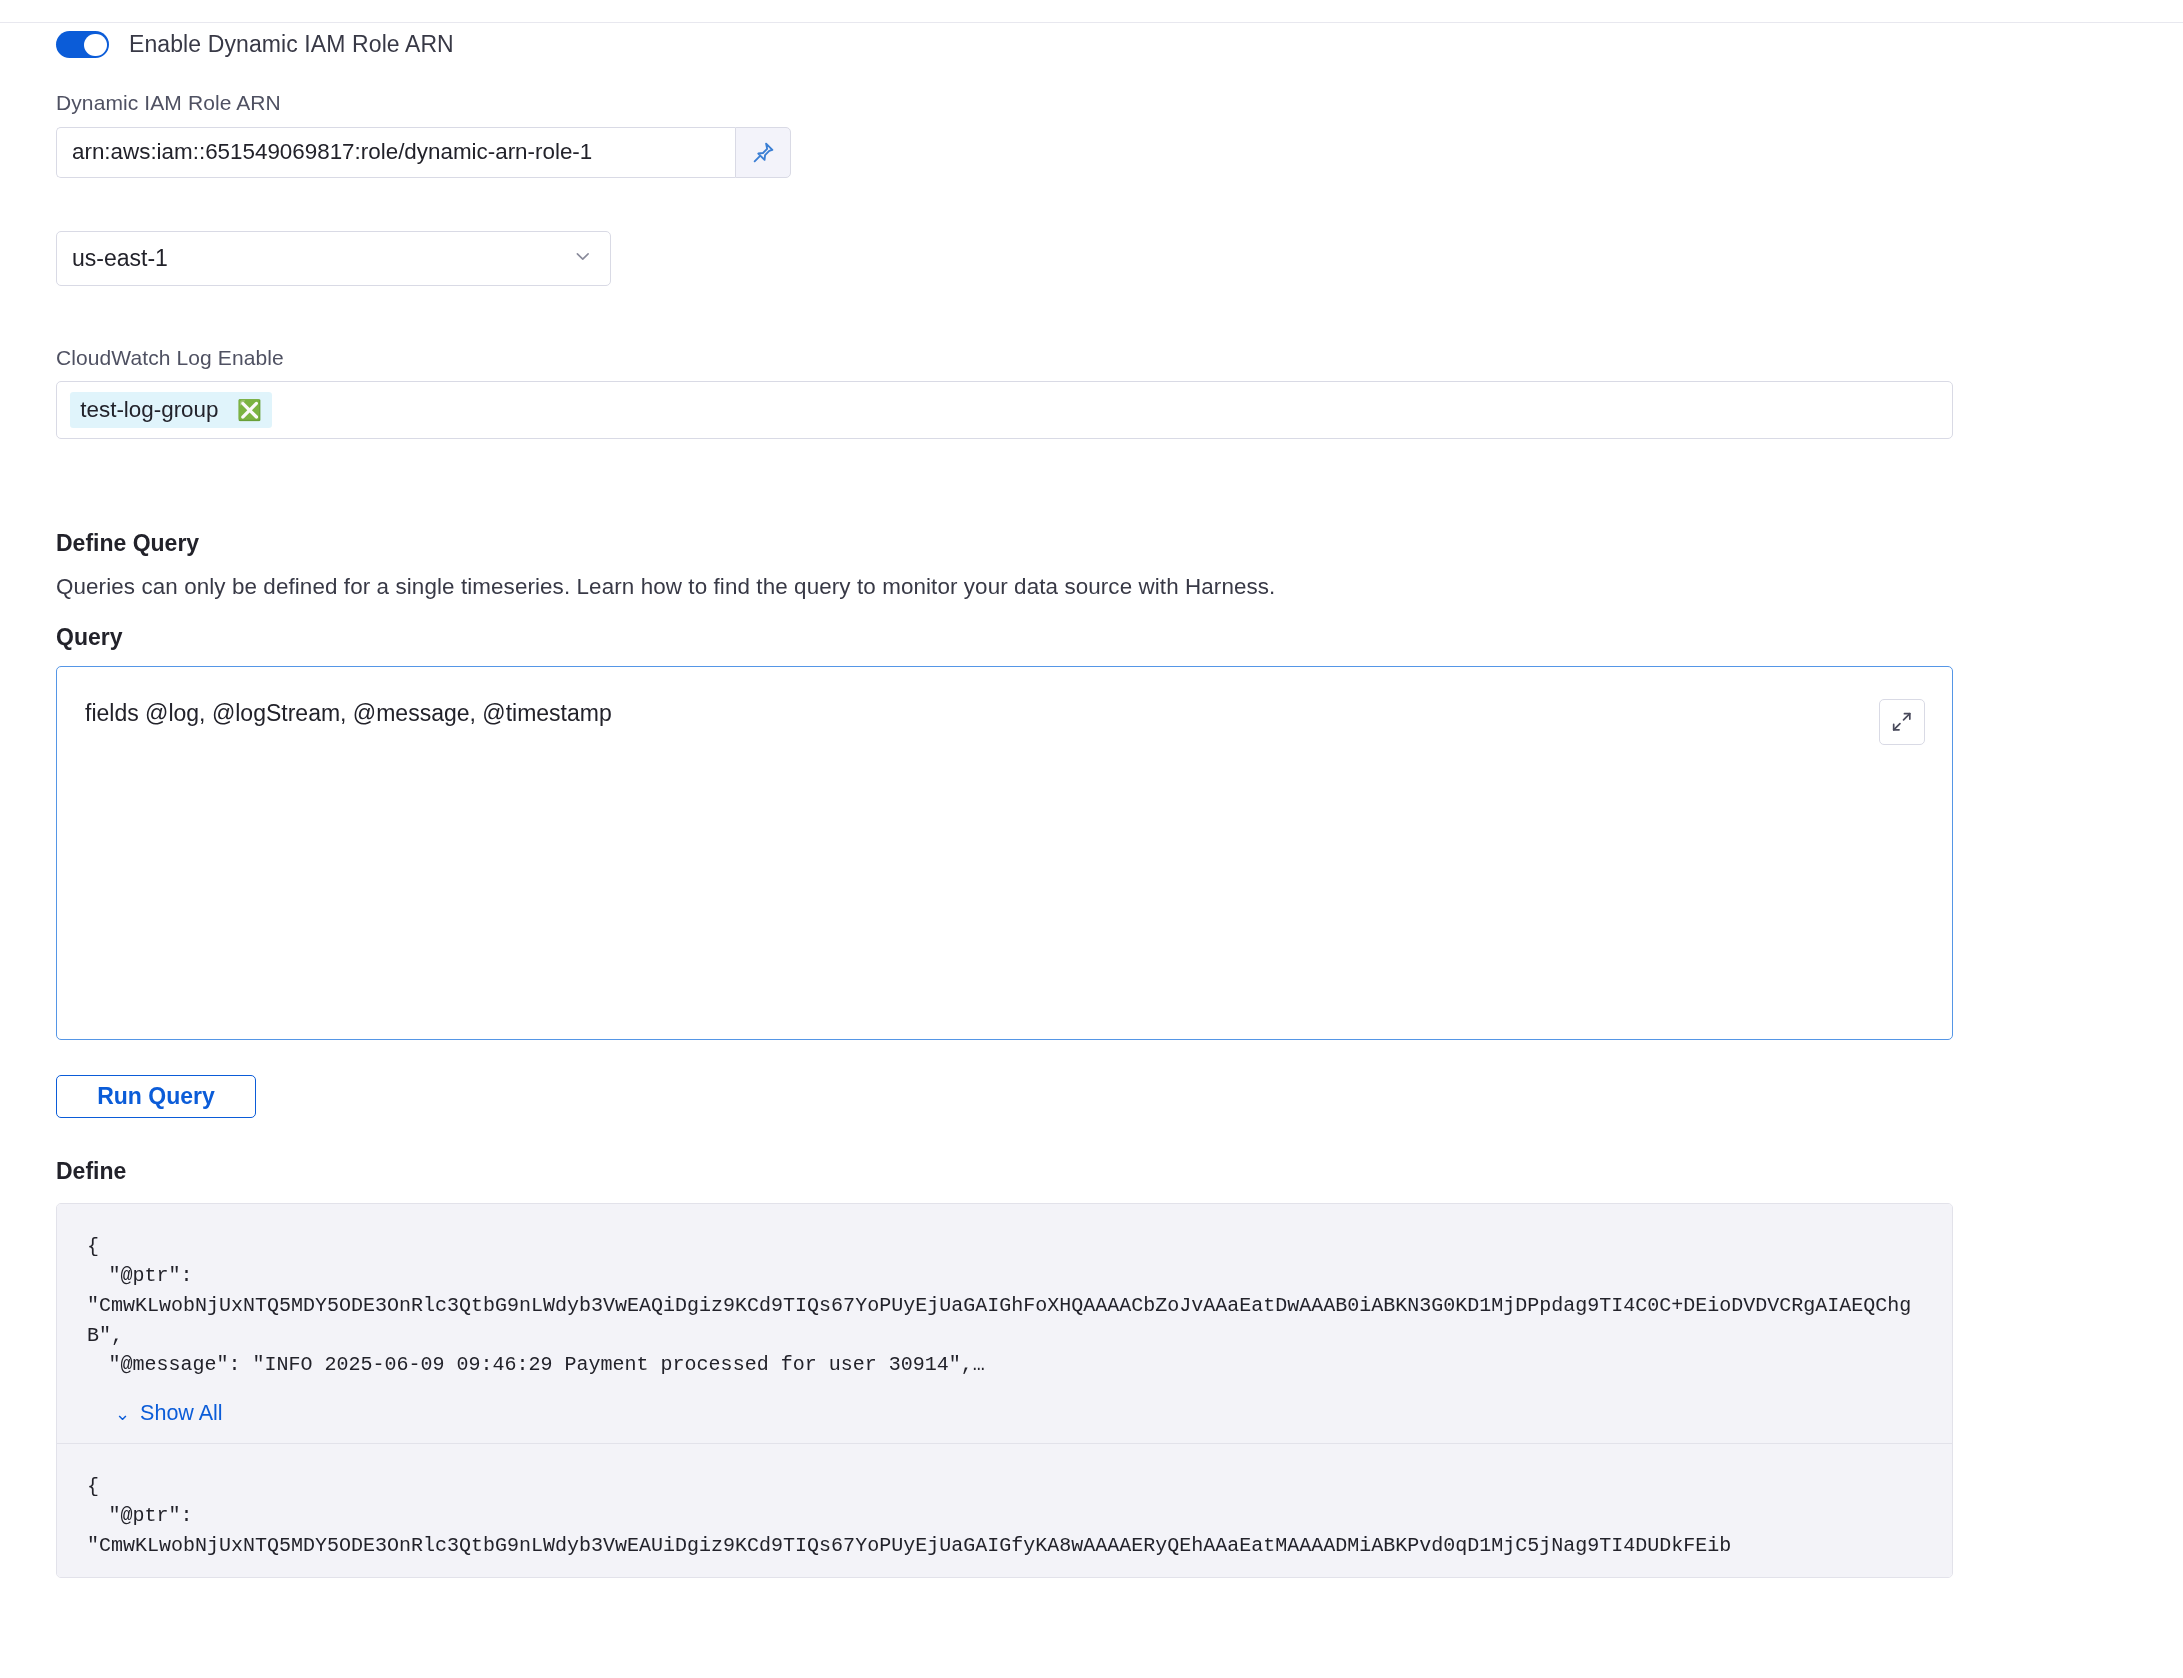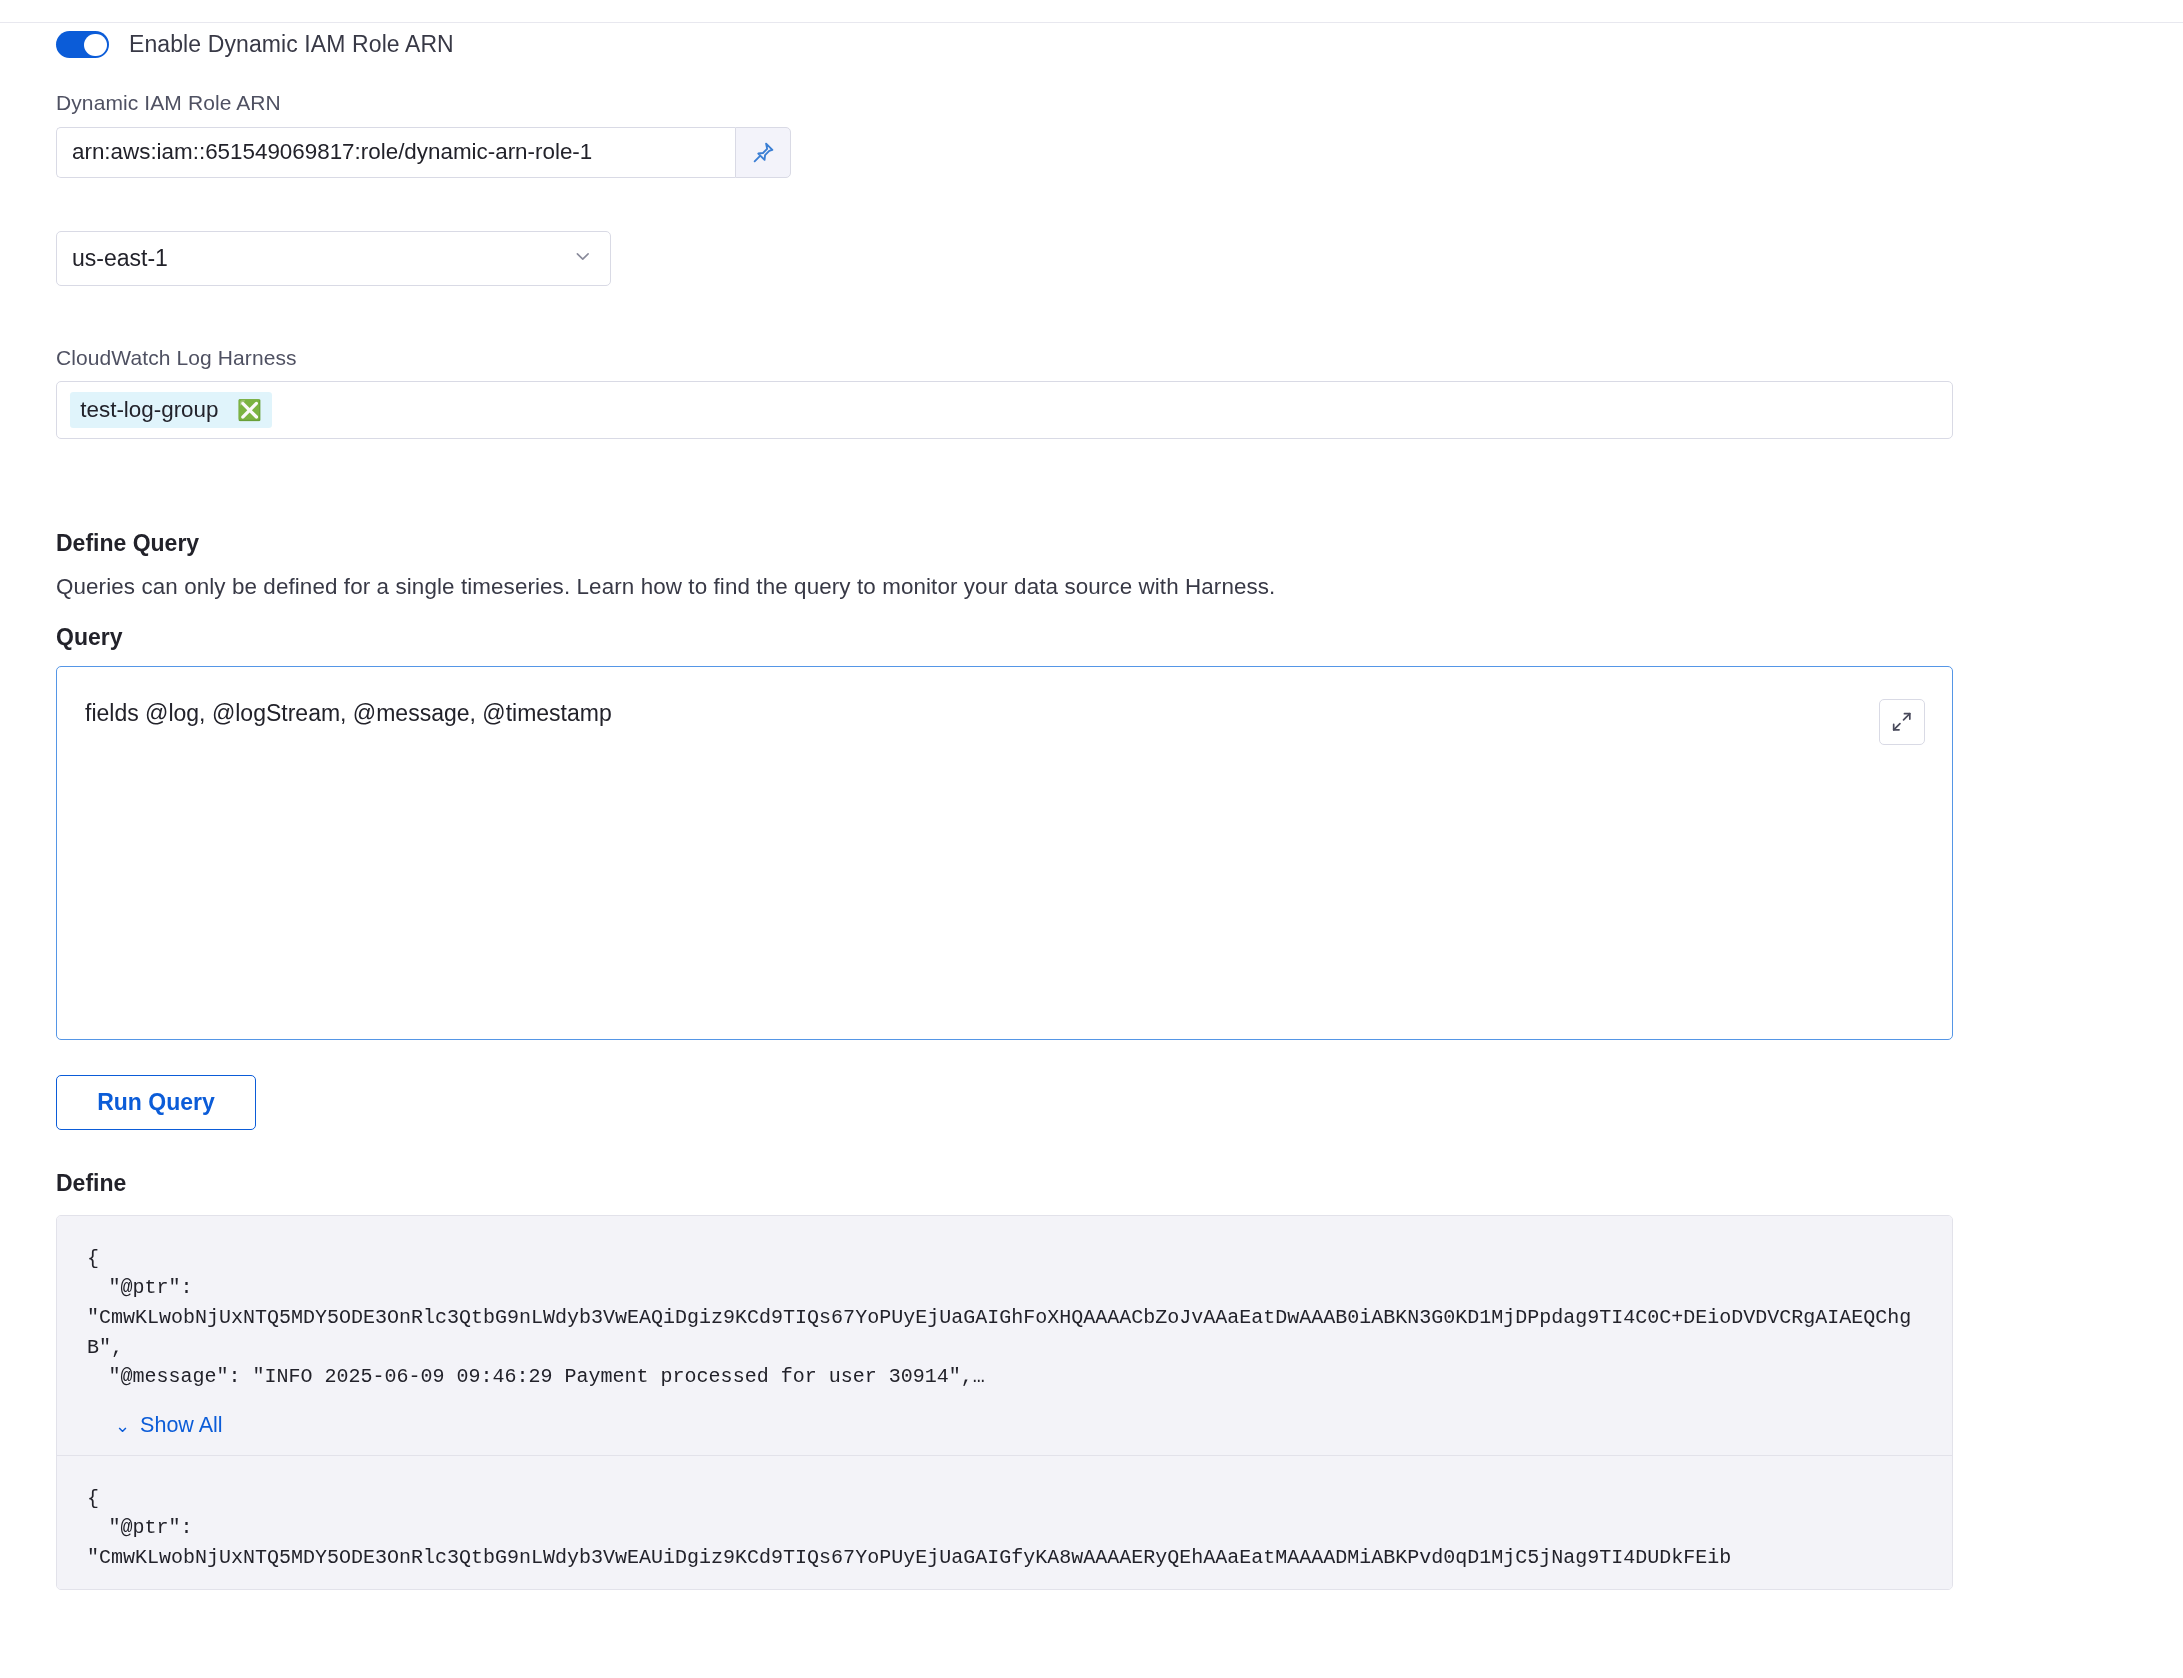--- a/index.html
+++ b/index.html
@@ -214,21 +214,21 @@
     border: 0.8px solid #d9dae5;
     border-radius: 5px;
     background: #ffffff;
     display: flex;
     align-items: center;
     justify-content: center;
     cursor: pointer;
   }
   .run-btn {
     width: 200px;
-    height: 55px;
+    height: 43px;
     border: 0.8px solid #0b5cd8;
     border-radius: 5px;
     background: #ffffff;
     color: #0b5cd8;
     font-size: 23px;
     font-weight: bold;
     font-family: "Liberation Sans", sans-serif;
     cursor: pointer;
     margin-bottom: 40px;
   }
@@ -308,21 +308,21 @@
         <span>us-east-1</span>
       </div>
       <span class="chev">
         <svg width="21.5" height="21.5" viewBox="0 0 24 24" fill="none" stroke="#8a8b9b" stroke-width="1.8" stroke-linecap="round" stroke-linejoin="round">
           <polyline points="6 9 12 15 18 9"></polyline>
         </svg>
       </span>
     </div>
 
     
-    <div class="field-label">CloudWatch Log Harness</div>
+    <div class="field-label">CloudWatch Log Enable</div>
     <div class="tags-box">
       <span class="tag">
         <span>test-log-group</span>
         <span class="x">❎</span>
       </span>
     </div>
 
     
     <div class="section-title">Define Query</div>
     <div class="section-desc">Queries can only be defined for a single timeseries. Learn how to find the query to monitor your data source with Harness.</div>

